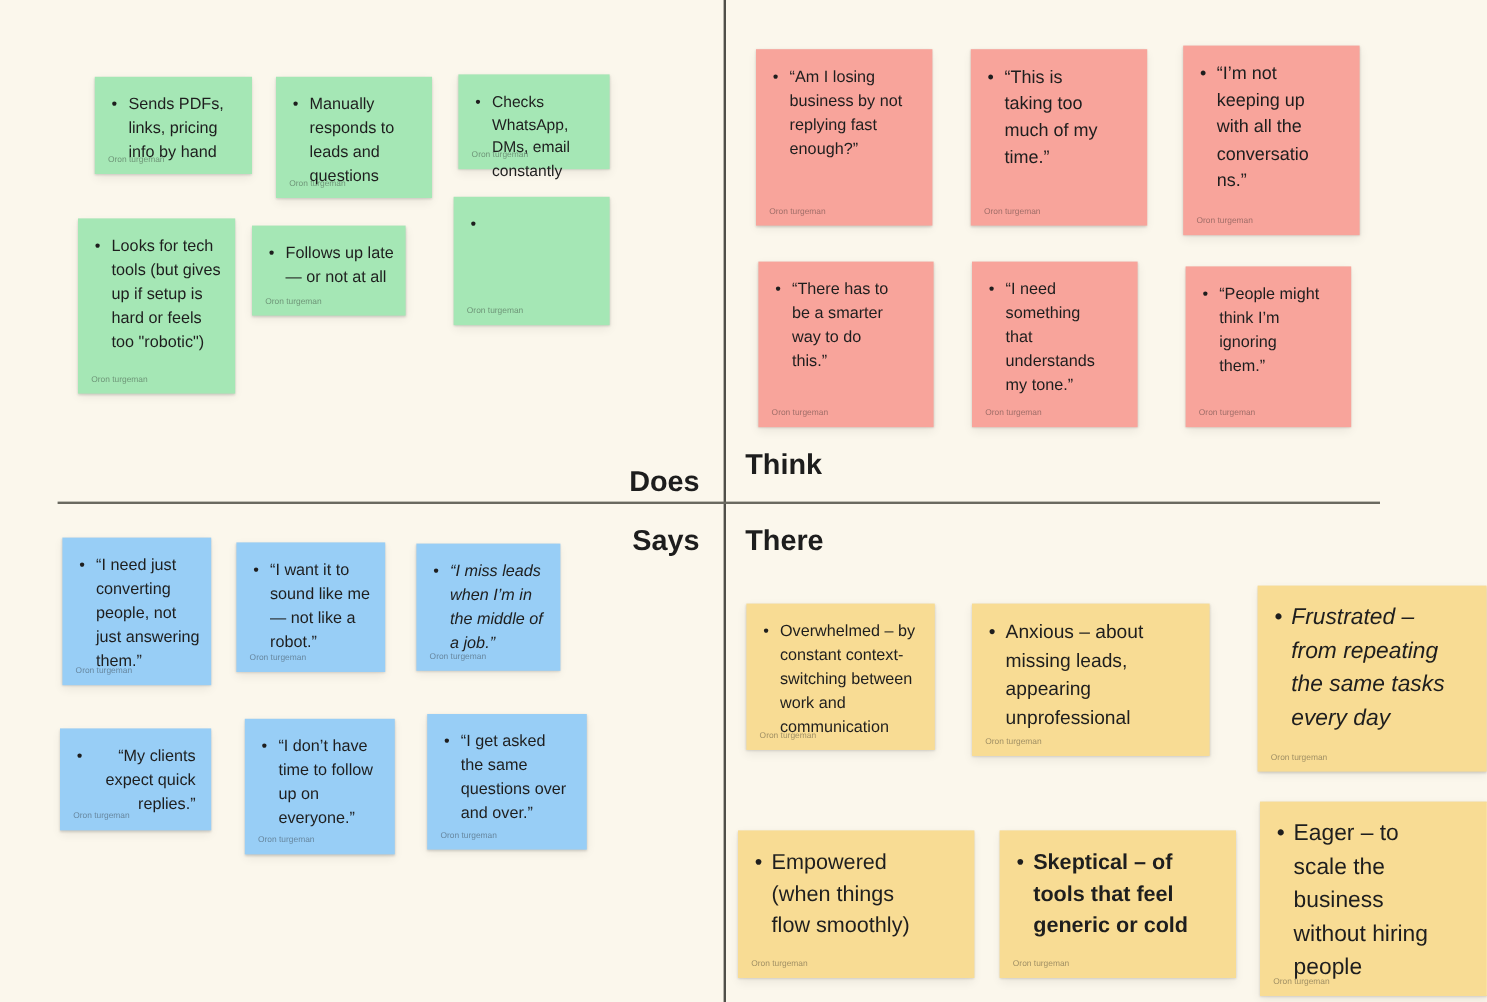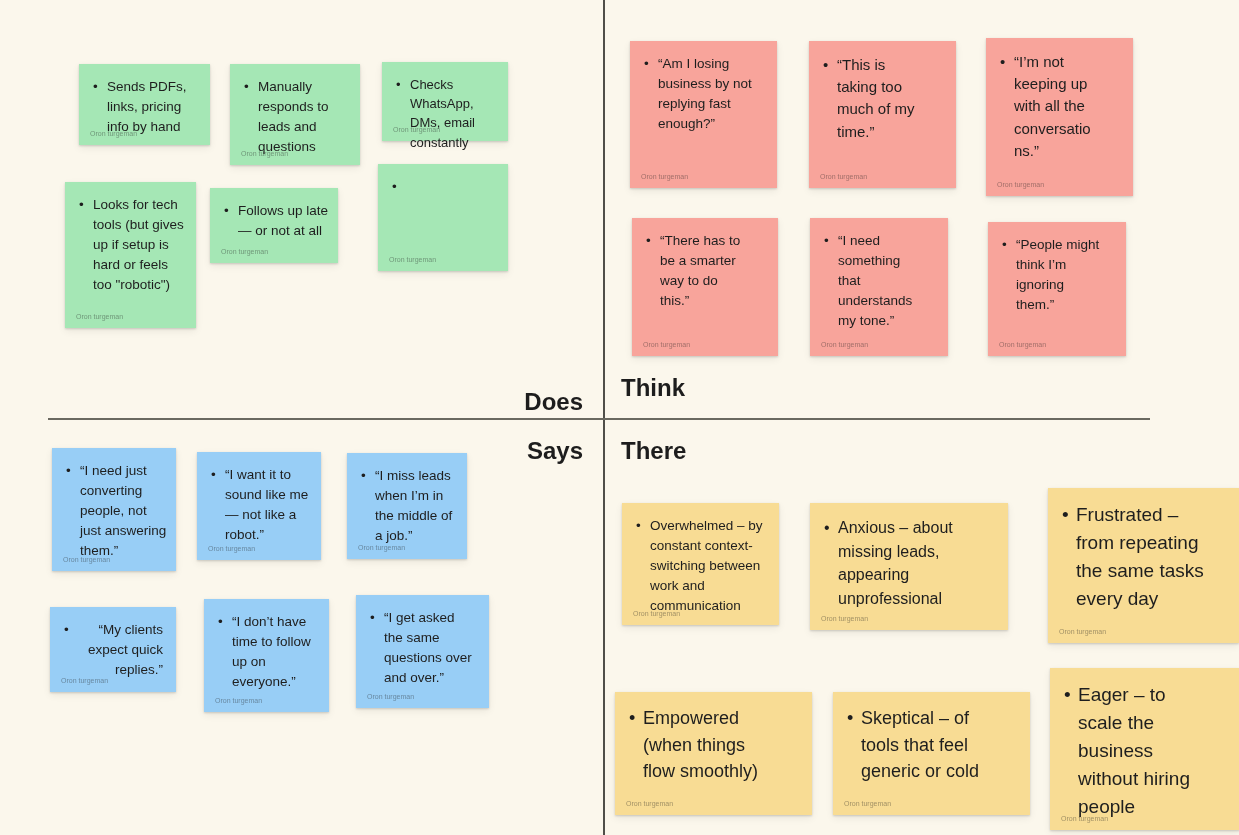--- a/index.html
+++ b/index.html
@@ -173,21 +173,21 @@
     <div class="note" style="left: 197px; top: 452px; width: 124px; height: 108px; background: rgb(152, 206, 246); font-size: 13.5px;">
       <div class="note-body">
         <span class="bullet">•</span>
         <span class="note-text" style="max-width: 90px;">“I want it to sound like me — not like a robot.”</span>
       </div>
       <div class="note-author">Oron turgeman</div>
     </div>
     <div class="note" style="left: 347px; top: 453px; width: 120px; height: 106px; background: rgb(152, 206, 246); font-size: 13.5px;">
       <div class="note-body">
         <span class="bullet">•</span>
-        <span class="note-text" style="max-width: 94px;">“I miss leads when I’m in the middle of a job.”</span>
+        <span class="note-text" style="max-width: 94px; font-style: italic;">“I miss leads when I’m in the middle of a job.”</span>
       </div>
       <div class="note-author">Oron turgeman</div>
     </div>
     <div class="note" style="left: 50px; top: 607px; width: 126px; height: 85px; background: rgb(152, 206, 246); font-size: 13.5px;">
       <div class="note-body">
         <span class="bullet">•</span>
         <span class="note-text" style="max-width: 85px; text-align: right;">“My clients expect quick replies.”</span>
       </div>
       <div class="note-author">Oron turgeman</div>
     </div>
@@ -215,35 +215,35 @@
     <div class="note" style="left: 810px; top: 503px; width: 198px; height: 127px; background: rgb(248, 220, 148); font-size: 16px;">
       <div class="note-body">
         <span class="bullet">•</span>
         <span class="note-text" style="max-width: 115px;">Anxious – about missing leads, appearing unprofessional</span>
       </div>
       <div class="note-author">Oron turgeman</div>
     </div>
     <div class="note" style="left: 1048px; top: 488px; width: 191px; height: 155px; background: rgb(248, 220, 148); font-size: 19px;">
       <div class="note-body">
         <span class="bullet">•</span>
-        <span class="note-text" style="max-width: 137px;">Frustrated – from repeating the same tasks every day</span>
+        <span class="note-text" style="max-width: 137px; font-style: italic;">Frustrated – from repeating the same tasks every day</span>
       </div>
       <div class="note-author">Oron turgeman</div>
     </div>
     <div class="note" style="left: 615px; top: 692px; width: 197px; height: 123px; background: rgb(248, 220, 148); font-size: 18px;">
       <div class="note-body">
         <span class="bullet">•</span>
         <span class="note-text" style="max-width: 135px;">Empowered (when things flow smoothly)</span>
       </div>
       <div class="note-author">Oron turgeman</div>
     </div>
     <div class="note" style="left: 833px; top: 692px; width: 197px; height: 123px; background: rgb(248, 220, 148); font-size: 18px;">
       <div class="note-body">
         <span class="bullet">•</span>
-        <span class="note-text" style="max-width: 135px;">Skeptical – of tools that feel generic or cold</span>
+        <span class="note-text" style="max-width: 135px; font-weight: bold;">Skeptical – of tools that feel generic or cold</span>
       </div>
       <div class="note-author">Oron turgeman</div>
     </div>
     <div class="note" style="left: 1050px; top: 668px; width: 190px; height: 162px; background: rgb(248, 220, 148); font-size: 19px;">
       <div class="note-body">
         <span class="bullet">•</span>
         <span class="note-text" style="max-width: 136px;">Eager – to scale the business without hiring people</span>
       </div>
       <div class="note-author">Oron turgeman</div>
     </div>

